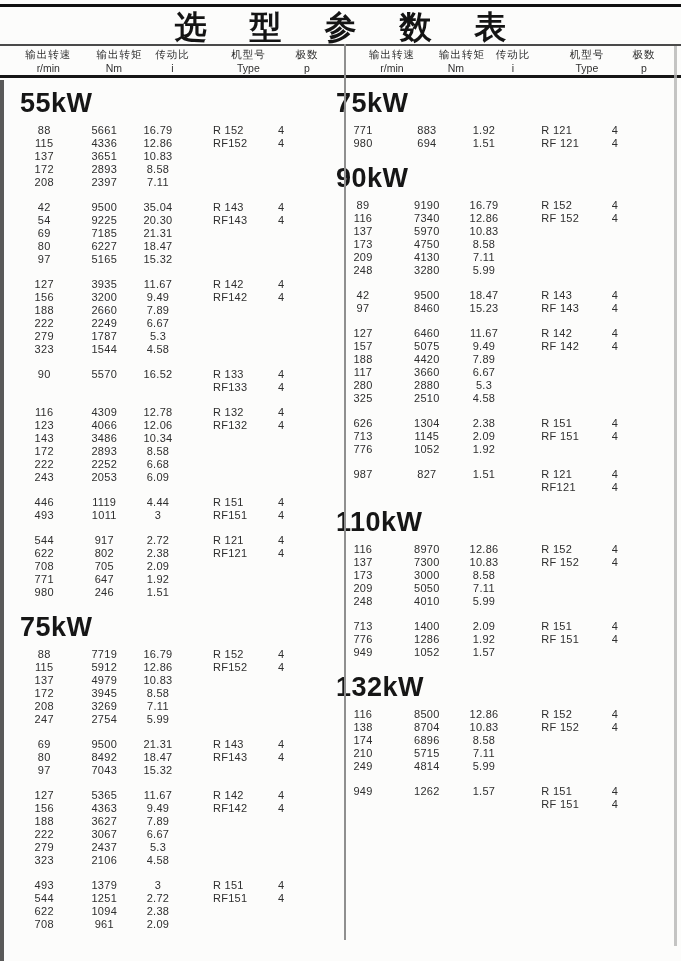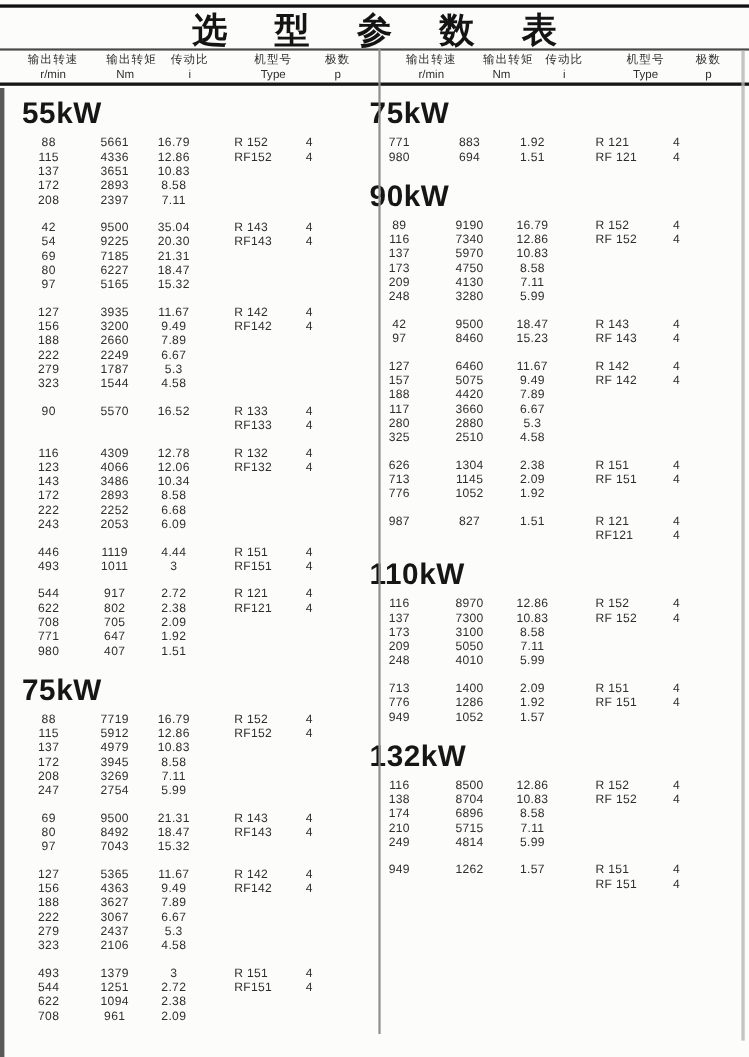--- a/index.html
+++ b/index.html
@@ -350,21 +350,21 @@
           </div>
           <div class="data-row">
             <div class="cell">771</div>
             <div class="cell">647</div>
             <div class="cell">1.92</div>
             <div class="cell cell-type"></div>
             <div class="cell"></div>
           </div>
           <div class="data-row">
             <div class="cell">980</div>
-            <div class="cell">407</div>
+            <div class="cell">246</div>
             <div class="cell">1.51</div>
             <div class="cell cell-type"></div>
             <div class="cell"></div>
           </div>
         </div>
         <div class="section-heading">75kW</div>
         <div class="row-group">
           <div class="data-row">
             <div class="cell">88</div>
             <div class="cell">7719</div>
@@ -679,21 +679,21 @@
           </div>
           <div class="data-row">
             <div class="cell">137</div>
             <div class="cell">7300</div>
             <div class="cell">10.83</div>
             <div class="cell cell-type">RF 152</div>
             <div class="cell">4</div>
           </div>
           <div class="data-row">
             <div class="cell">173</div>
-            <div class="cell">3100</div>
+            <div class="cell">3000</div>
             <div class="cell">8.58</div>
             <div class="cell cell-type"></div>
             <div class="cell"></div>
           </div>
           <div class="data-row">
             <div class="cell">209</div>
             <div class="cell">5050</div>
             <div class="cell">7.11</div>
             <div class="cell cell-type"></div>
             <div class="cell"></div>

